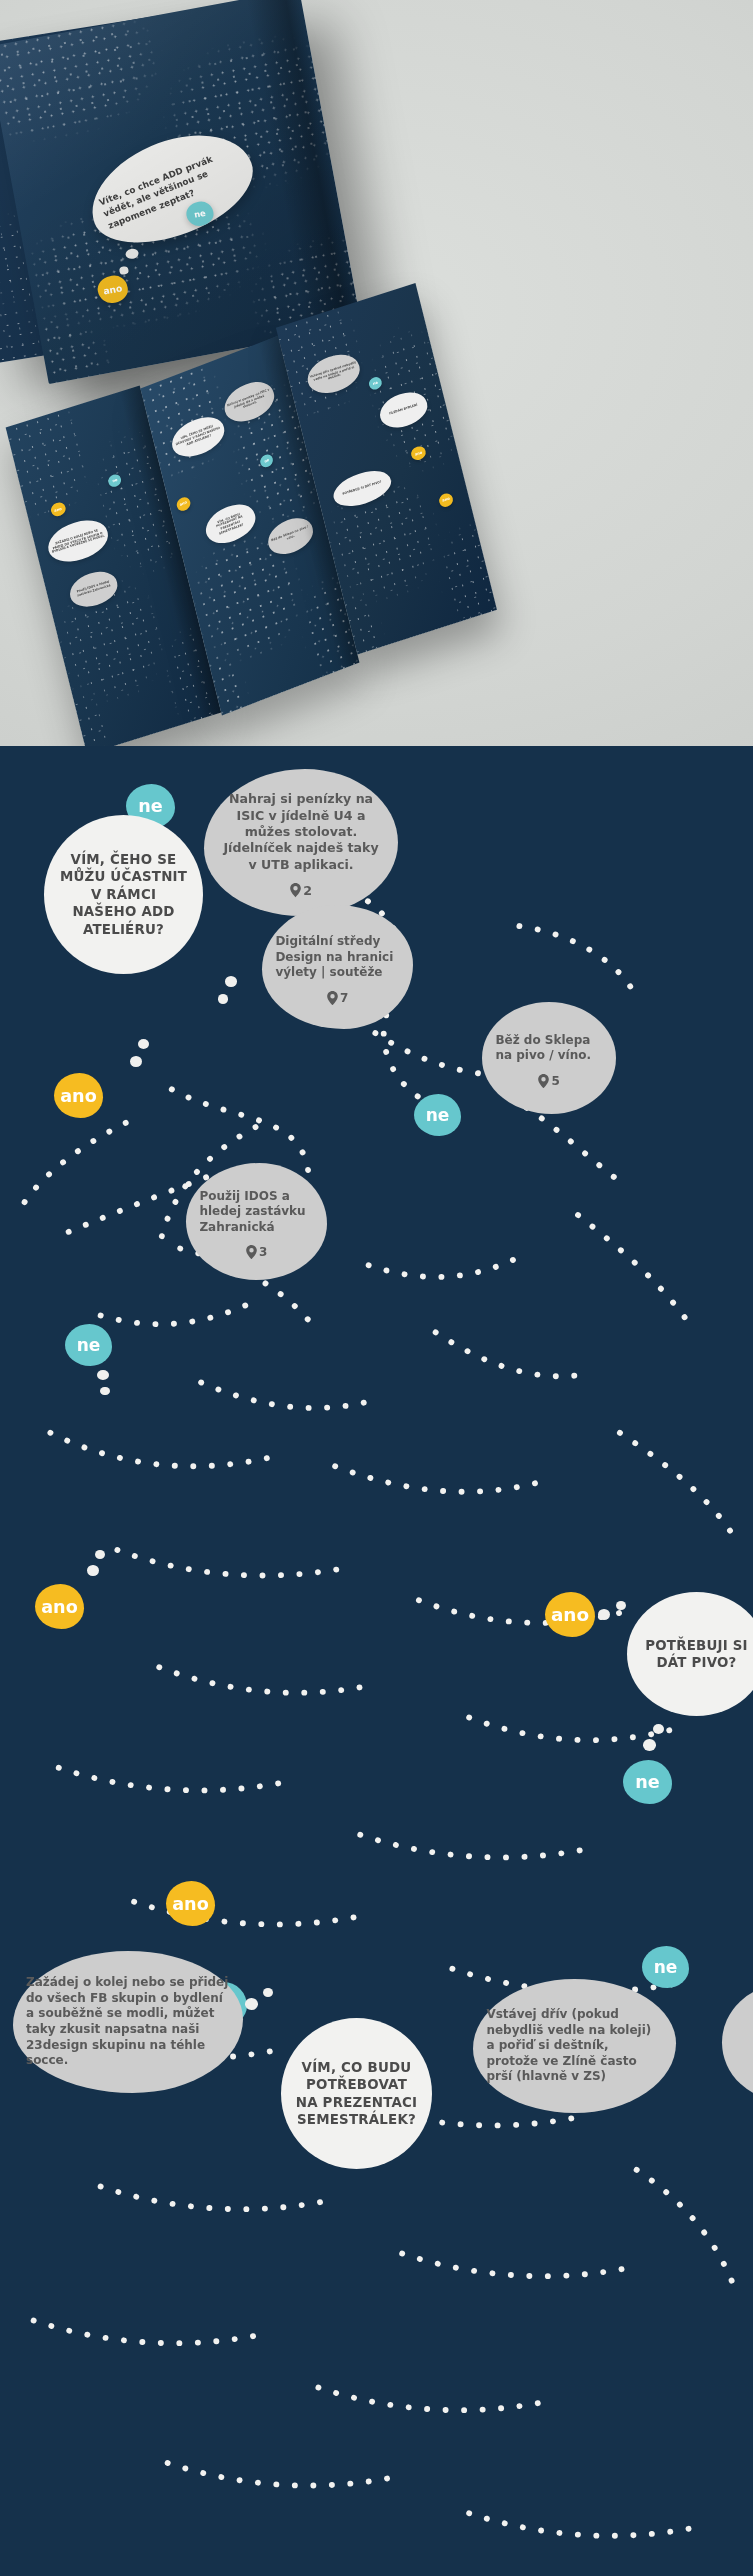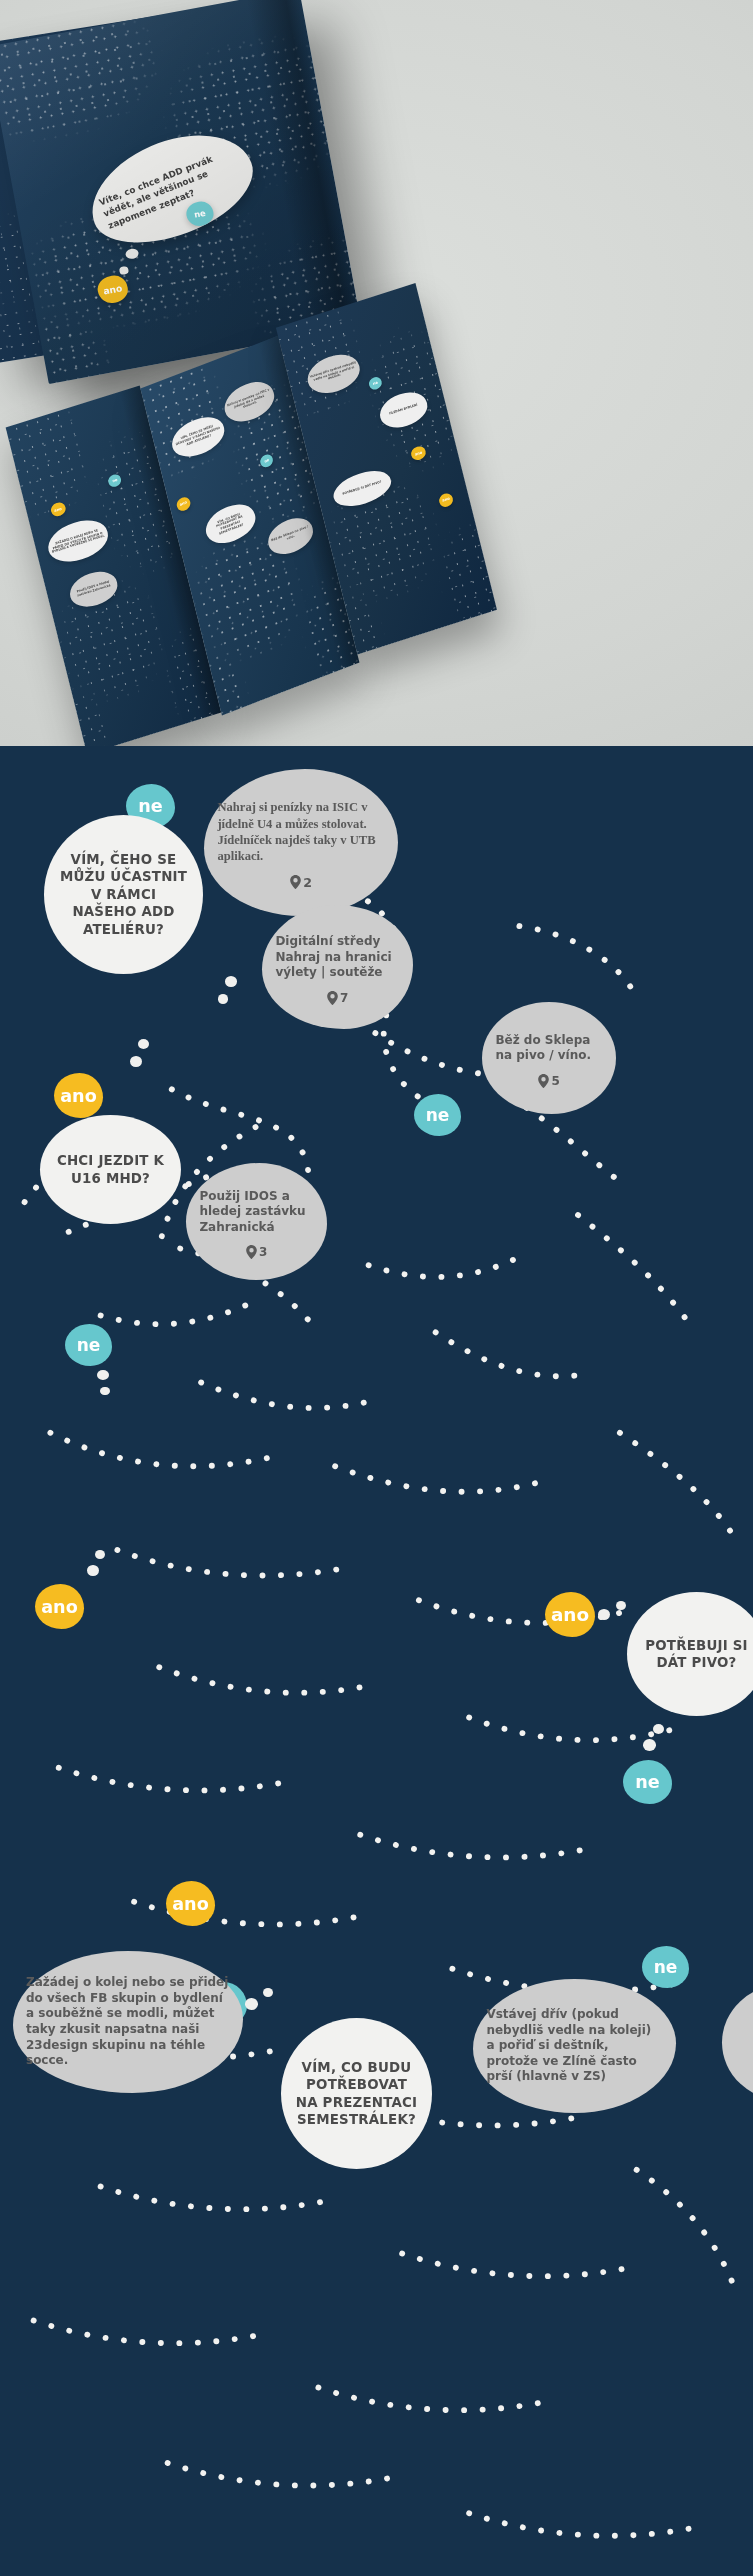--- a/index.html
+++ b/index.html
@@ -354,34 +354,34 @@
   </div>
 
   <div class="ans no" style="left:642px;top:1200px;width:47px;height:42px;font-size:17px;">ne</div>
 
   <div class="bubble question" style="left:44px;top:69px;width:159px;height:159px;border-radius:50%;font-size:13.4px;">
     <span class="txt">VÍM, ČEHO SE MŮŽU ÚČASTNIT V RÁMCI NAŠEHO ADD ATELIÉRU?</span>
   </div>
 
   <div class="bubble info" style="left:204px;top:22.6px;width:194px;height:147px;border-radius:52% 48% 50% 50% / 54% 50% 50% 46%;font-size:12.6px;">
     <div style="display:flex;flex-direction:column;align-items:center;">
-      <span class="txt" style="text-align:left;font-family:Liberation Serif, serif;">Nahraj si penízky na ISIC v jídelně U4 a můžes stolovat. Jídelníček najdeš taky v UTB aplikaci.</span>
+      <span class="txt" style="text-align:center;">Nahraj si penízky na ISIC v jídelně U4 a můžes stolovat. Jídelníček najdeš taky v UTB aplikaci.</span>
       <span class="loc">
         <svg class="pin" viewBox="0 0 24 32">
           <path fill="#5a5a5a" d="M12 0C5.4 0 0 5.4 0 12c0 9 12 20 12 20s12-11 12-20C24 5.4 18.6 0 12 0zm0 17a5 5 0 110-10 5 5 0 010 10z"></path>
         </svg>
         <span>2</span>
       </span>
     </div>
   </div>
 
 
   <div class="bubble info" style="left:262px;top:159px;width:151px;height:124px;border-radius:50% 50% 46% 54% / 52% 48% 52% 48%;font-size:12px;">
     <div style="display:flex;flex-direction:column;align-items:center;">
-      <span class="txt" style="text-align:left;">Digitální středy Nahraj na hranici výlety | soutěže</span>
+      <span class="txt" style="text-align:left;">Digitální středy Design na hranici výlety | soutěže</span>
       <span class="loc">
         <svg class="pin" viewBox="0 0 24 32">
           <path fill="#5a5a5a" d="M12 0C5.4 0 0 5.4 0 12c0 9 12 20 12 20s12-11 12-20C24 5.4 18.6 0 12 0zm0 17a5 5 0 110-10 5 5 0 010 10z"></path>
         </svg>
         <span>7</span>
       </span>
     </div>
   </div>
 
   <div class="bubble info" style="left:482px;top:256px;width:134px;height:112px;border-radius:50% 50% 48% 52% / 50% 50% 50% 50%;font-size:12px;">
@@ -389,23 +389,20 @@
       <span class="txt" style="text-align:left;">Běž do Sklepa na pivo / víno.</span>
       <span class="loc">
         <svg class="pin" viewBox="0 0 24 32">
           <path fill="#5a5a5a" d="M12 0C5.4 0 0 5.4 0 12c0 9 12 20 12 20s12-11 12-20C24 5.4 18.6 0 12 0zm0 17a5 5 0 110-10 5 5 0 010 10z"></path>
         </svg>
         <span>5</span>
       </span>
     </div>
   </div>
 
-  <div class="bubble question" style="left:40px;top:369px;width:141px;height:109px;border-radius:50%;font-size:13.4px;">
-    <span class="txt">CHCI JEZDIT K U16 MHD?</span>
-  </div>
 
   <div class="bubble info" style="left:186px;top:417px;width:141px;height:117px;border-radius:52% 48% 50% 50% / 50% 52% 48% 50%;font-size:12px;">
     <div style="display:flex;flex-direction:column;align-items:center;">
       <span class="txt" style="text-align:left;">Použij IDOS a hledej zastávku Zahranická</span>
       <span class="loc">
         <svg class="pin" viewBox="0 0 24 32">
           <path fill="#5a5a5a" d="M12 0C5.4 0 0 5.4 0 12c0 9 12 20 12 20s12-11 12-20C24 5.4 18.6 0 12 0zm0 17a5 5 0 110-10 5 5 0 010 10z"></path>
         </svg>
         <span>3</span>
       </span>

